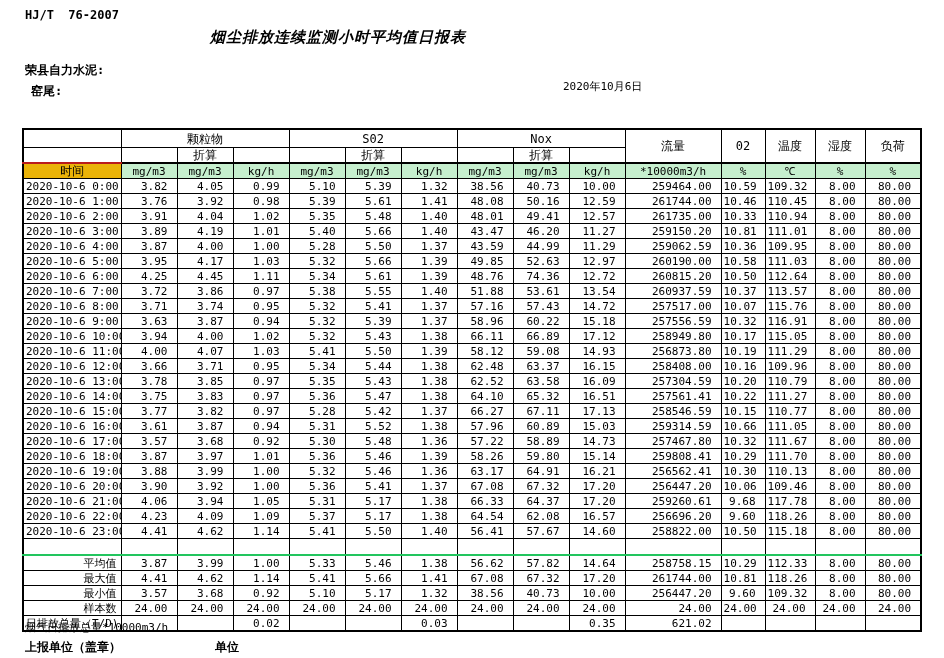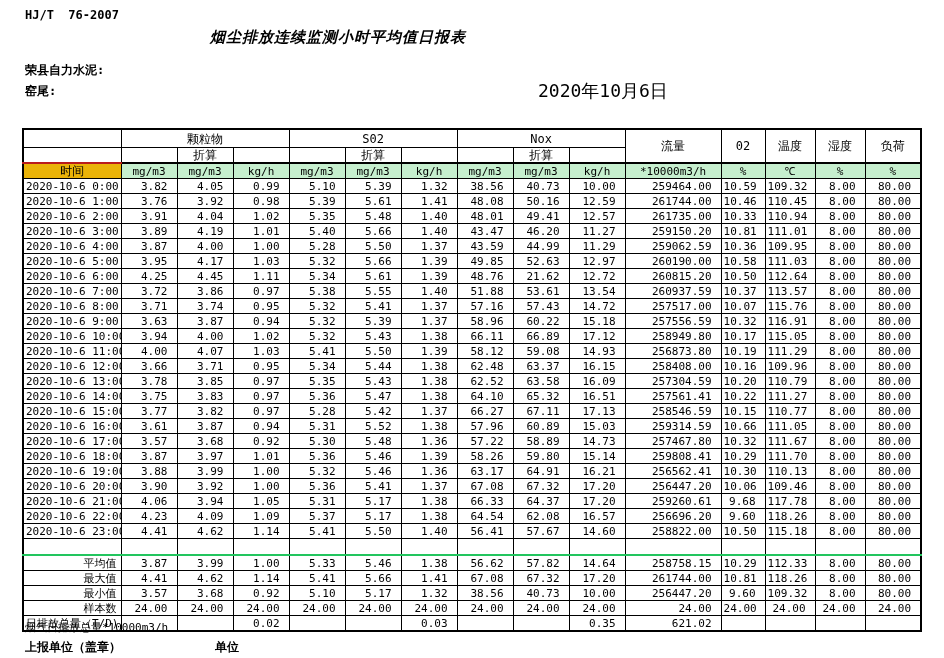--- a/index.html
+++ b/index.html
@@ -5,22 +5,22 @@
   html,body{margin:0;padding:0;}
   body{
     width:944px;height:658px;position:relative;background:#ffffff;
     font-family:"DejaVu Sans Mono","Liberation Sans",sans-serif;
     color:#000;overflow:hidden;
   }
   .abs{position:absolute;white-space:pre;}
   .standard{left:25px;top:8px;font-size:12px;font-weight:bold;}
   .title{left:210px;top:28px;font-size:15px;font-weight:bold;letter-spacing:1px;font-style:italic;}
   .company{left:25px;top:62px;font-size:12px;font-weight:bold;}
-  .location{left:25px;top:83px;font-size:12px;font-weight:bold;}
-  .rdate{left:538px;top:79px;font-size:18px;}
+  .location{left:31px;top:83px;font-size:12px;font-weight:bold;}
+  .rdate{left:563px;top:79px;font-size:11px;}
   .tblwrap{position:absolute;left:22px;top:128px;}
   table{border-collapse:collapse;table-layout:fixed;width:898px;border:2px solid #000;}
   td{border:1px solid #000;font-size:11px;line-height:1;height:14px;padding:0 2px;
      overflow:hidden;white-space:nowrap;vertical-align:middle;}
   td.ghead{text-align:center;font-size:12px;height:17px;}
   td.zhe{text-align:center;font-size:12px;}
   td.unit{background:#c6efce;text-align:center;border-top:2px solid #000;}
   td.timehead{background:#eab308;text-align:center;font-size:12px;border-top:2px solid #b91c1c;}
   td.time{text-align:right;padding-right:5px;}
   td.num{text-align:right;padding-right:9px;}
@@ -208,21 +208,21 @@
         </tr>
         <tr>
           <td class="time">2020-10-6 6:00</td>
           <td class="num">4.25</td>
           <td class="num">4.45</td>
           <td class="num">1.11</td>
           <td class="num">5.34</td>
           <td class="num">5.61</td>
           <td class="num">1.39</td>
           <td class="num">48.76</td>
-          <td class="num">21.62</td>
+          <td class="num">74.36</td>
           <td class="num">12.72</td>
           <td class="flow">260815.20</td>
           <td class="num">10.50</td>
           <td class="num">112.64</td>
           <td class="num">8.00</td>
           <td class="num">80.00</td>
         </tr>
         <tr>
           <td class="time">2020-10-6 7:00</td>
           <td class="num">3.72</td>

